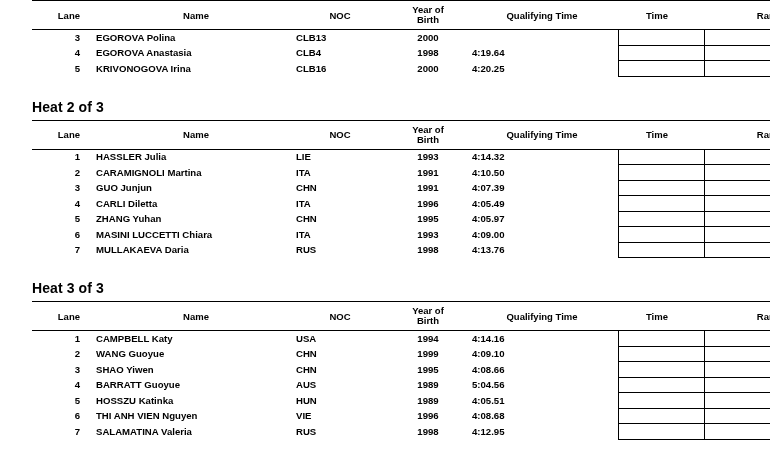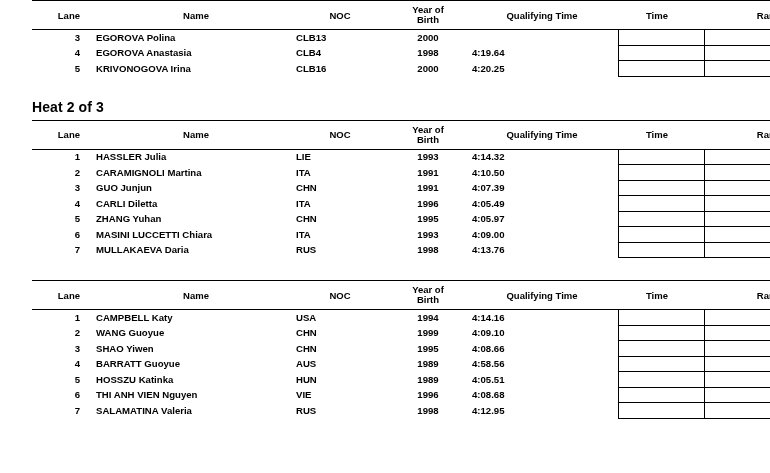--- a/index.html
+++ b/index.html
@@ -223,20 +223,21 @@
             <td class="col-time cell-time">&nbsp;</td>
             <td class="col-rank cell-rank">&nbsp;</td>
           </tr>
         </tbody>
     </table>
   </div>
 
   <div class="spacer-lg"></div>
 
   <div class="heat-block">
+    <div class="heat-label">Heat 3 of 3</div>
     <table class="heat">
       <thead>
         <tr class="hdr-row top-border">
           <th class="col-lane lane-hdr">Lane</th>
           <th class="col-name name-hdr">Name</th>
           <th class="col-noc">NOC</th>
           <th class="col-yob">
             <span class="yob-two-line">Year of</span>
             <span class="yob-two-line">Birth</span>
           </th>
@@ -271,21 +272,21 @@
             <td class="col-yob">1995</td>
             <td class="col-qt">4:08.66</td>
             <td class="col-time cell-time">&nbsp;</td>
             <td class="col-rank cell-rank">&nbsp;</td>
           </tr>
           <tr>
             <td class="col-lane">4</td>
             <td class="col-name">BARRATT Guoyue</td>
             <td class="col-noc">AUS</td>
             <td class="col-yob">1989</td>
-            <td class="col-qt">4:58.56</td>
+            <td class="col-qt">5:04.56</td>
             <td class="col-time cell-time">&nbsp;</td>
             <td class="col-rank cell-rank">&nbsp;</td>
           </tr>
           <tr>
             <td class="col-lane">5</td>
             <td class="col-name">HOSSZU Katinka</td>
             <td class="col-noc">HUN</td>
             <td class="col-yob">1989</td>
             <td class="col-qt">4:05.51</td>
             <td class="col-time cell-time">&nbsp;</td>

